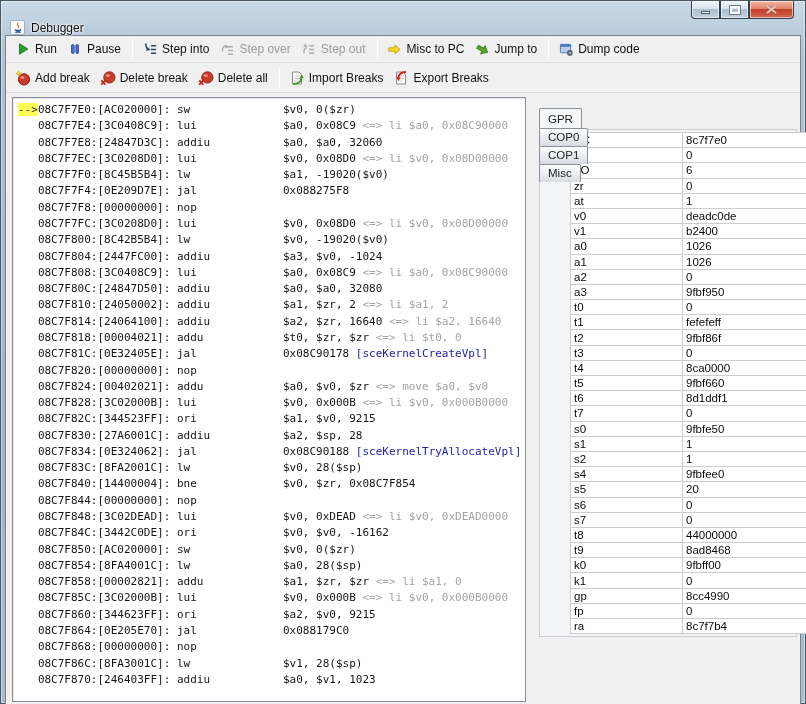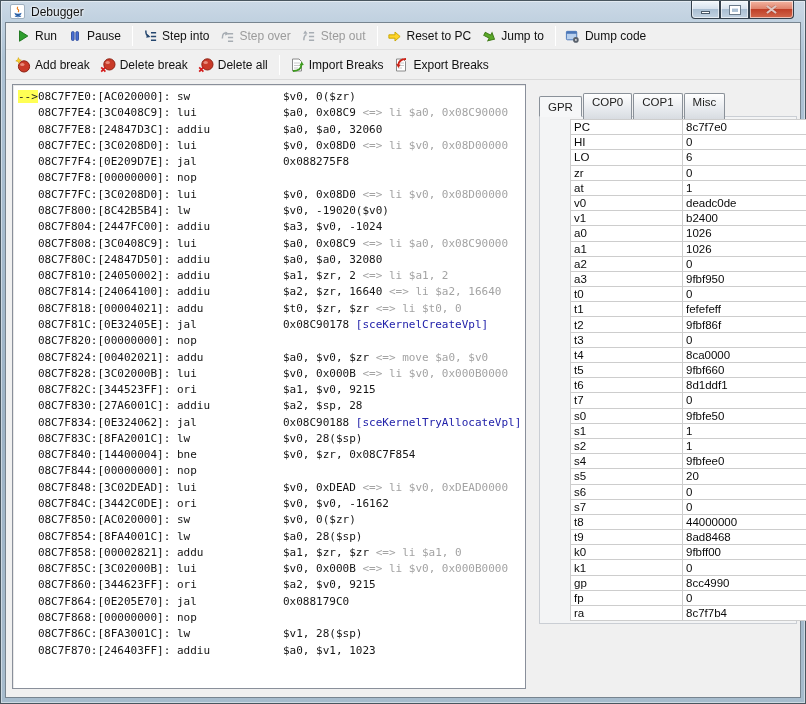--- a/index.html
+++ b/index.html
@@ -8,21 +8,21 @@
 
   .window{
     position:relative; width:806px; height:704px;
     border:1px solid #49565f;
     background:linear-gradient(180deg,#cbd9e6 0%,#aec3d5 8%,#9db3c6 60%,#a7bccd 100%);
     padding:0 4px 5px 4px;
     box-shadow:inset 0 0 0 1px rgba(255,255,255,.45);
   }
 
   
-  .titlebar{ height:21px; display:flex; align-items:center; padding-left:5px; }
+  .titlebar{ height:34px; display:flex; align-items:flex-end; padding-left:5px; }
   .title-icon{ width:15px; height:15px; background:#fff; border:1px solid #9fb0c0;
     border-radius:2px; display:flex; align-items:center; justify-content:center; margin-right:6px; }
   .title-text{ font-size:12px; color:#111; text-shadow:0 0 3px #fff, 0 0 3px #fff; }
 
   .winbtns{ position:absolute; top:0; right:11px; display:flex; z-index:5; }
   .winbtn{ width:29px; height:18px; border:1px solid #34404c; border-top:none;
     background:linear-gradient(180deg,#f3f8fc 0%,#d8e3ee 45%,#aabfd3 50%,#c2d2e1 100%);
     display:flex; align-items:center; justify-content:center;
     box-shadow:inset 0 0 0 1px rgba(255,255,255,.6); }
   .winbtn.minb{ border-radius:0 0 0 4px; }
@@ -53,21 +53,21 @@
     font-family:"DejaVu Sans Mono", monospace;
     font-size:11px; line-height:16.28px;
     padding:4px 0 0 5px; overflow:hidden;
   }
   .dline{ white-space:pre; color:#141414; }
   .dline .hl{ background:#ffff55; color:#222; }
   .dline .gray{ color:#a3a3a3; }
   .dline .blue{ color:#2222aa; }
 
   .regpanel{ margin-left:13px; margin-top:11px; width:258px; }
-  .tabs{ display:flex; align-items:center; height:21px; position:relative; z-index:2; }
+  .tabs{ display:flex; align-items:flex-start; height:21px; position:relative; z-index:2;flex-direction:column; }
   .tab{ font-size:11.5px; color:#222; padding:2px 8px 3px 8px; margin-right:1px;
     border:1px solid #8a9199; border-bottom:none; border-radius:2px 2px 0 0;
     background:linear-gradient(180deg,#ffffff 0%,#e7eaee 60%,#d8dce1 100%); height:26px; }
   .tab.active{ background:#f6f7f8; height:21px; padding-top:4px; margin-bottom:-1px;
     border-bottom:1px solid #f6f7f8; }
   .tabpanel{ border:1px solid #caced4; background:#f3f4f5; padding:2px; }
   table.regs{ border-collapse:collapse; width:100%; background:#fff;
     font-size:11.5px; color:#0a0a0a; table-layout:fixed;margin-left:28px; }
   table.regs td{ border:1px solid #cdcdcd; height:15.2px; padding:0 3px; overflow:hidden; }
   td.rname{ width:112px; }
@@ -156,21 +156,21 @@
         </span>
         <span>Step out</span>
       </div>
       <div class="tsep"></div>
       <div class="tbtn">
         <span class="ticon">
           <svg width="15" height="15" viewBox="0 0 16 16">
             <path d="M2 6.2 H8.5 V3.2 L14 8 L8.5 12.8 V9.8 H2 Z" fill="#ffd42a" stroke="#c8a500"></path>
           </svg>
         </span>
-        <span>Reset to PC</span>
+        <span>Misc to PC</span>
       </div>
       <div class="tbtn">
         <span class="ticon">
           <svg width="15" height="15" viewBox="0 0 16 16">
             <g transform="rotate(28 8 8)">
               <path d="M2 6.2 H8.5 V3.2 L14 8 L8.5 12.8 V9.8 H2 Z" fill="#5aa829" stroke="#3d7a14"></path>
             </g>
           </svg>
         </span>
         <span>Jump to</span>
@@ -244,20 +244,21 @@
         <span>Export Breaks</span>
       </div>
     </div>
 
     <div class="main">
       <div class="disasm">
           <div class="dline"><span class="hl">--&gt;</span><span>08C7F7E0:[AC020000]: sw              </span><span>$v0, 0($zr)</span></div>
           <div class="dline"><span>   </span><span>08C7F7E4:[3C0408C9]: lui             </span><span>$a0, 0x08C9</span><span class="gray"> &lt;=&gt; li $a0, 0x08C90000</span></div>
           <div class="dline"><span>   </span><span>08C7F7E8:[24847D3C]: addiu           </span><span>$a0, $a0, 32060</span></div>
           <div class="dline"><span>   </span><span>08C7F7EC:[3C0208D0]: lui             </span><span>$v0, 0x08D0</span><span class="gray"> &lt;=&gt; li $v0, 0x08D00000</span></div>
+          <div class="dline"><span>   </span><span>08C7F7F0:[8C45B5B4]: lw              </span><span>$a1, -19020($v0)</span></div>
           <div class="dline"><span>   </span><span>08C7F7F4:[0E209D7E]: jal             </span><span>0x088275F8</span></div>
           <div class="dline"><span>   </span><span>08C7F7F8:[00000000]: nop             </span></div>
           <div class="dline"><span>   </span><span>08C7F7FC:[3C0208D0]: lui             </span><span>$v0, 0x08D0</span><span class="gray"> &lt;=&gt; li $v0, 0x08D00000</span></div>
           <div class="dline"><span>   </span><span>08C7F800:[8C42B5B4]: lw              </span><span>$v0, -19020($v0)</span></div>
           <div class="dline"><span>   </span><span>08C7F804:[2447FC00]: addiu           </span><span>$a3, $v0, -1024</span></div>
           <div class="dline"><span>   </span><span>08C7F808:[3C0408C9]: lui             </span><span>$a0, 0x08C9</span><span class="gray"> &lt;=&gt; li $a0, 0x08C90000</span></div>
           <div class="dline"><span>   </span><span>08C7F80C:[24847D50]: addiu           </span><span>$a0, $a0, 32080</span></div>
           <div class="dline"><span>   </span><span>08C7F810:[24050002]: addiu           </span><span>$a1, $zr, 2</span><span class="gray"> &lt;=&gt; li $a1, 2</span></div>
           <div class="dline"><span>   </span><span>08C7F814:[24064100]: addiu           </span><span>$a2, $zr, 16640</span><span class="gray"> &lt;=&gt; li $a2, 16640</span></div>
           <div class="dline"><span>   </span><span>08C7F818:[00004021]: addu            </span><span>$t0, $zr, $zr</span><span class="gray"> &lt;=&gt; li $t0, 0</span></div>

